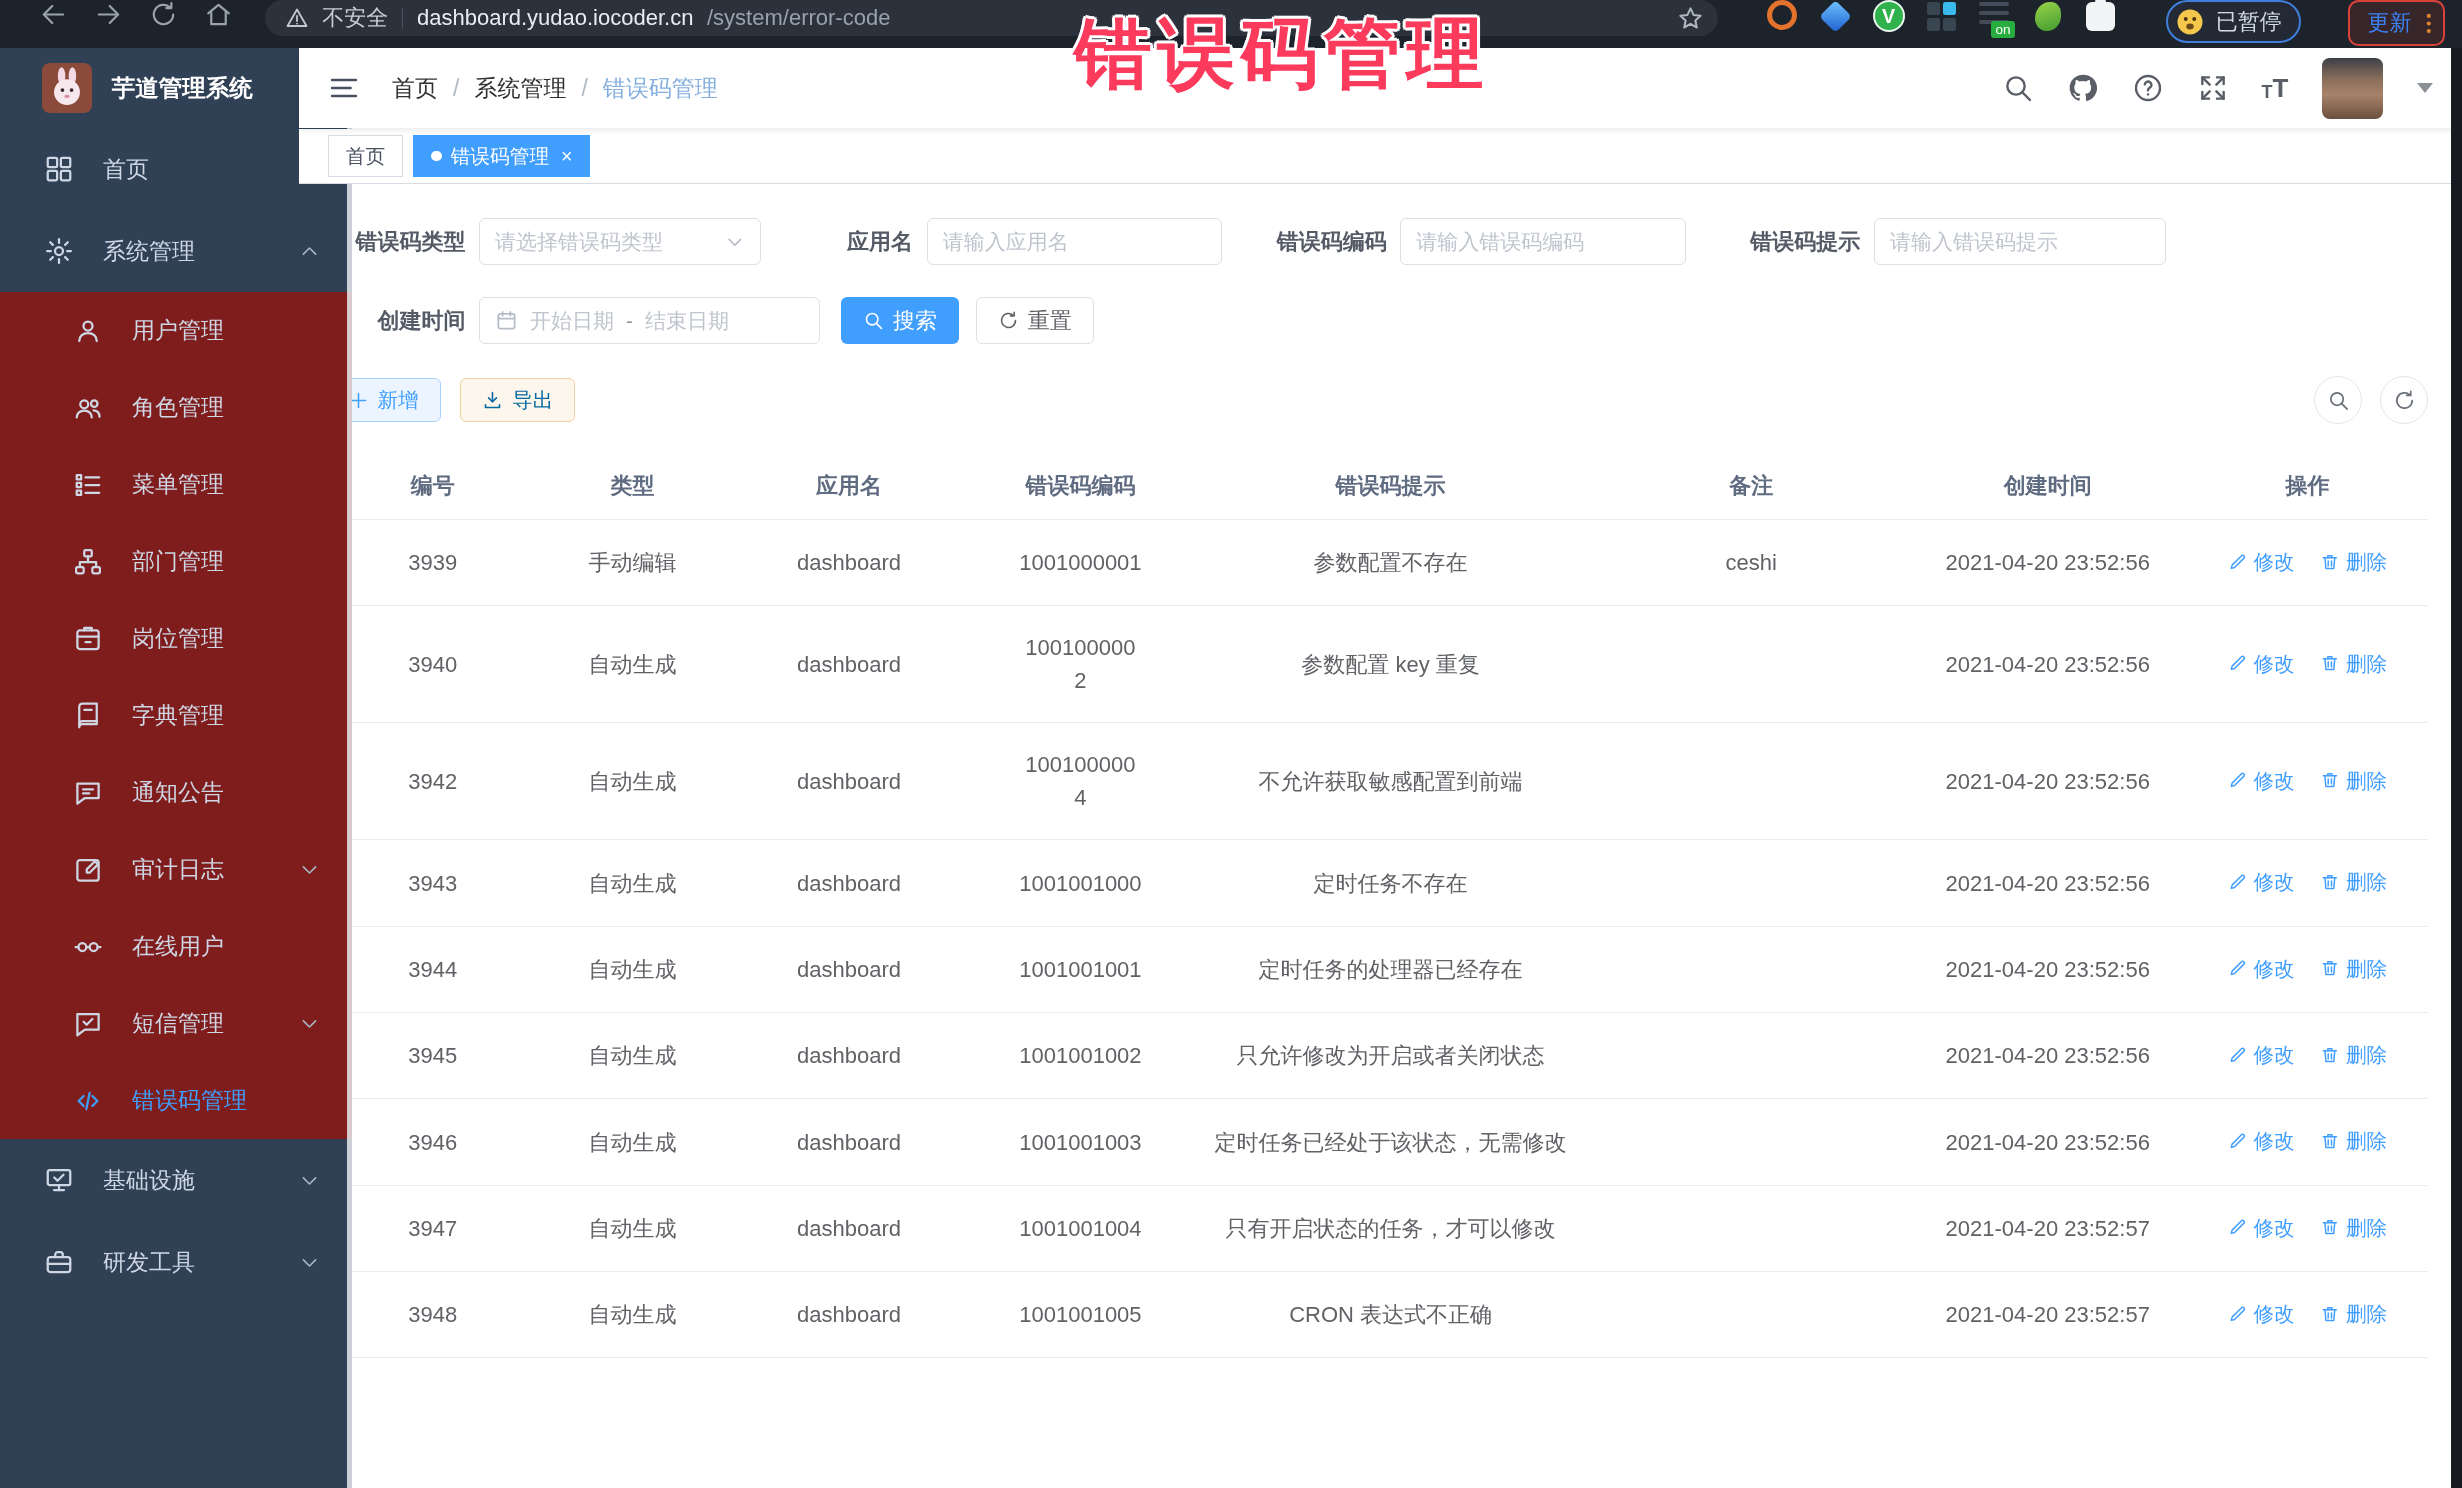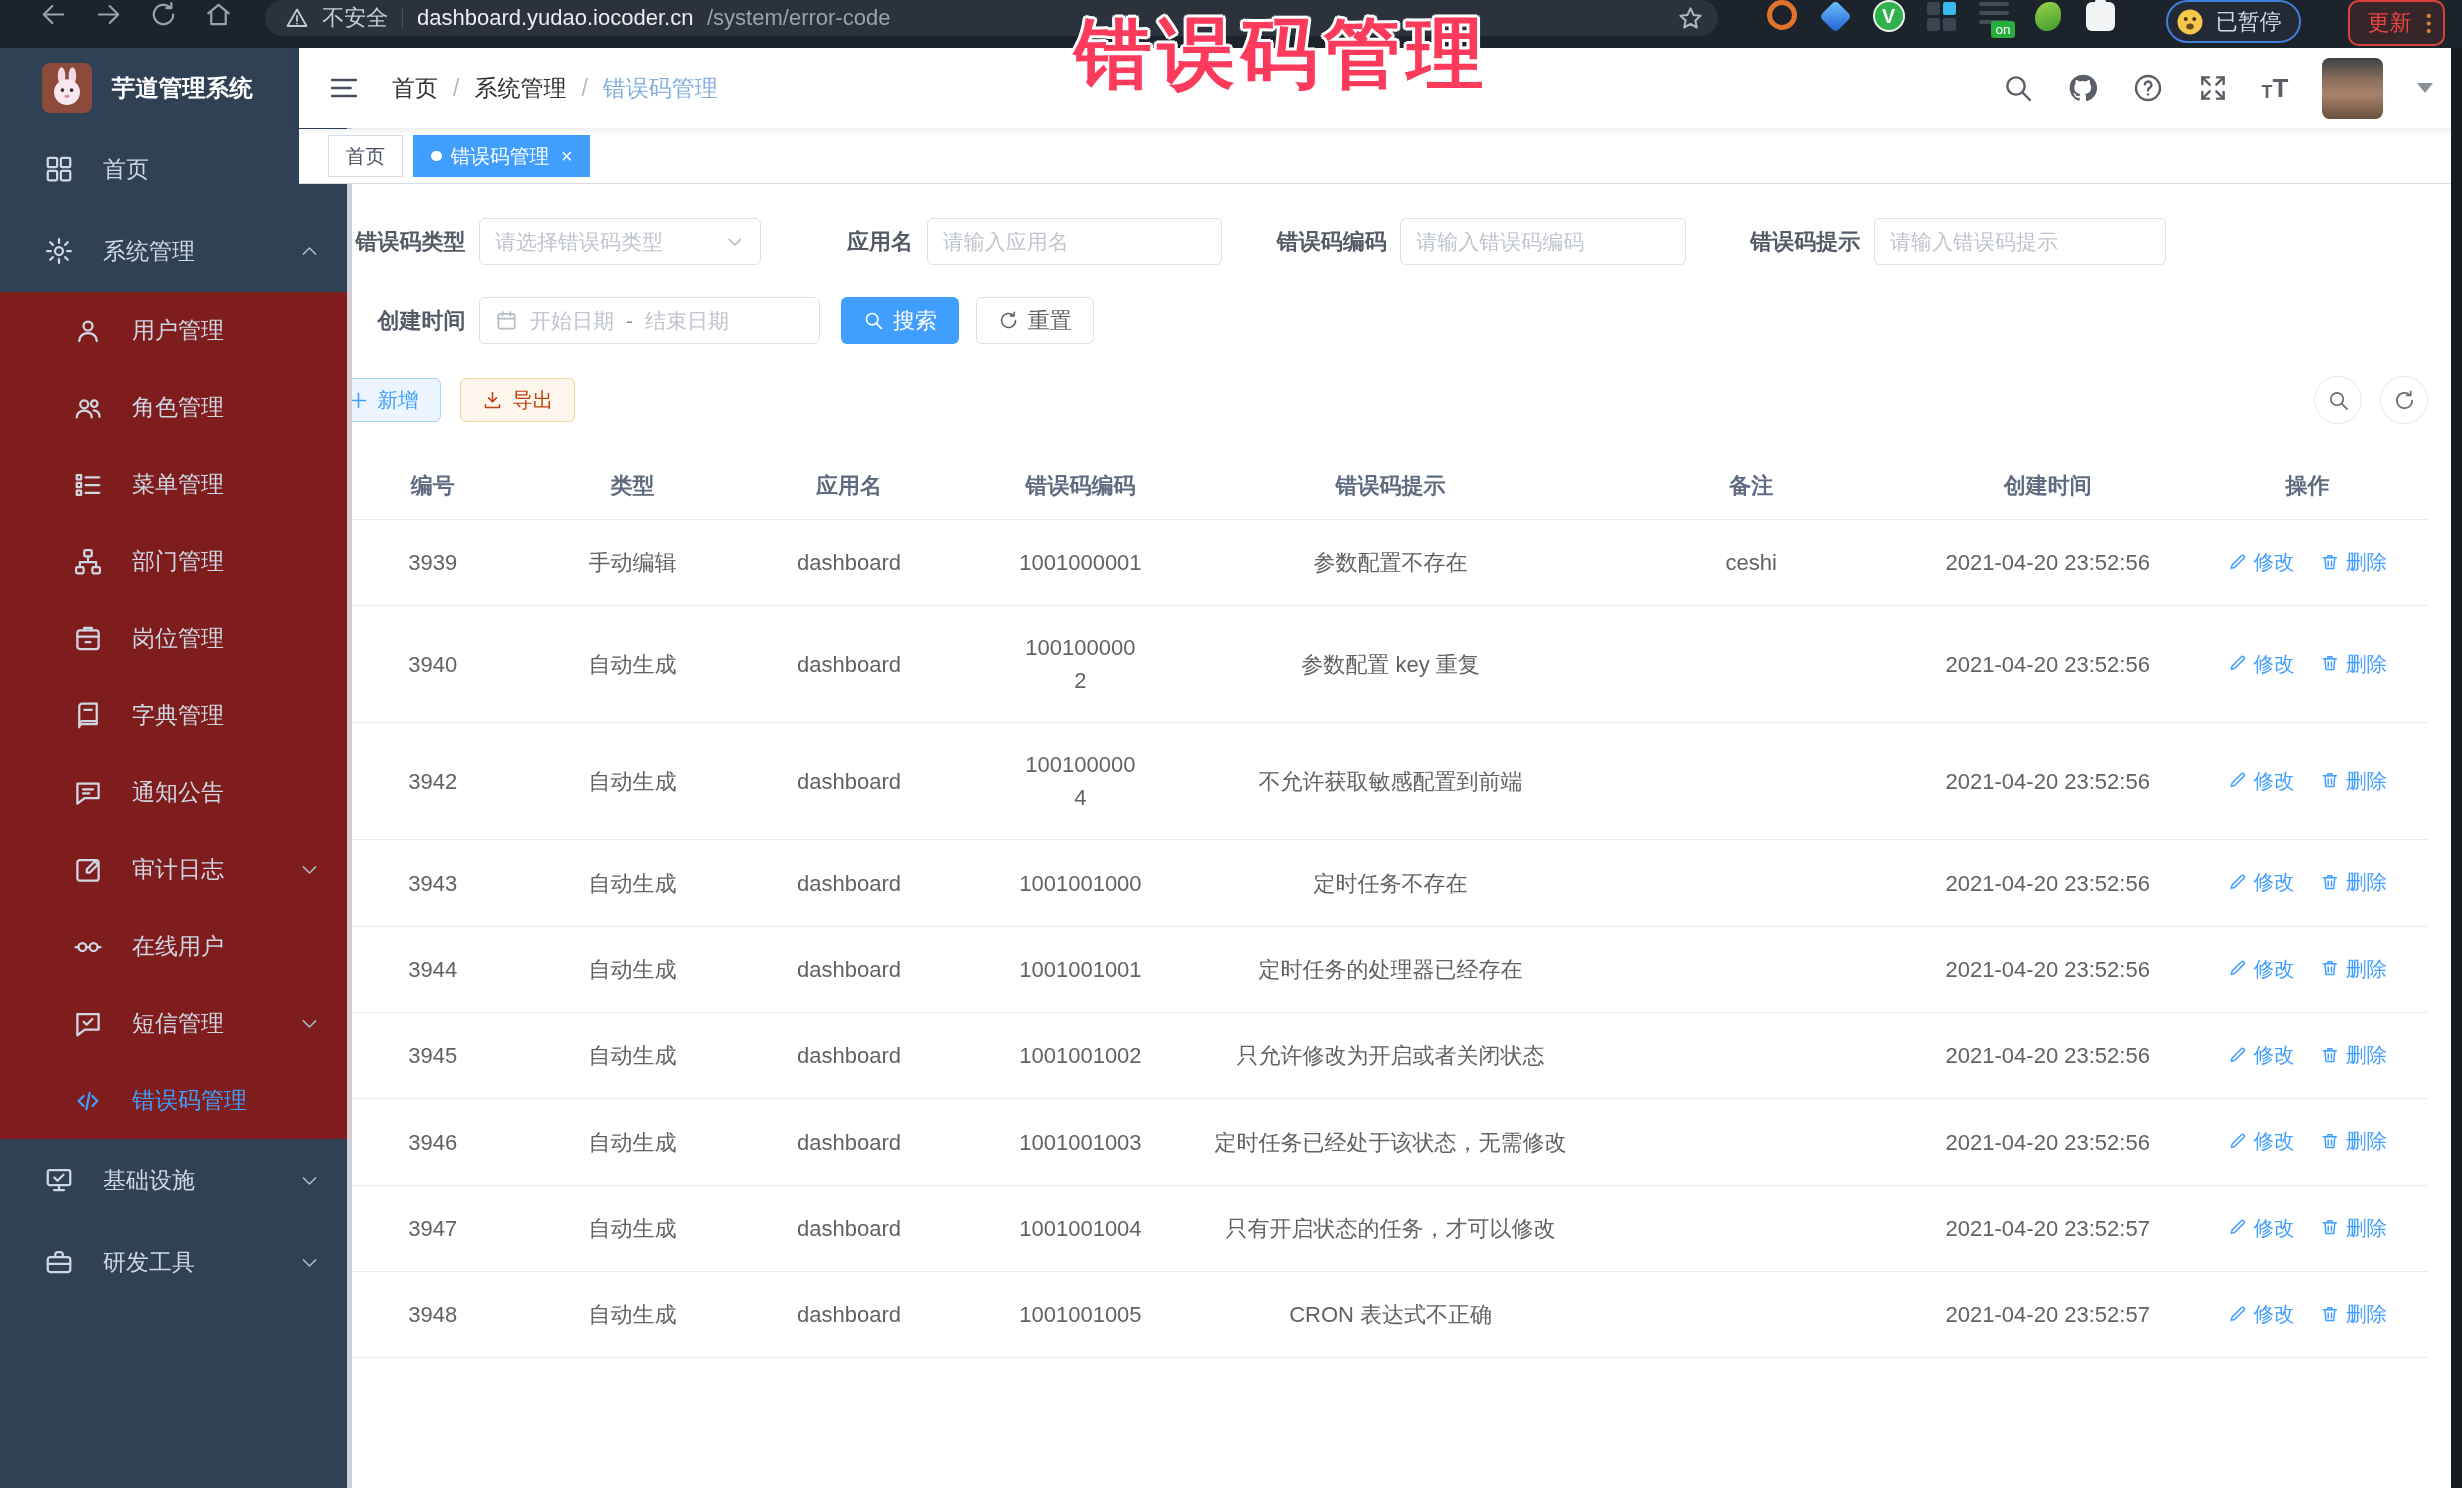--- a/index.html
+++ b/index.html
@@ -32,21 +32,21 @@
   .ext-lines i{height:4.5px;background:#434c58;border-radius:2.3px}
   .on-badge{position:absolute;right:-4.5px;bottom:-6px;background:#27ae3f;color:#fff;font-size:13.6px;font-weight:normal;
             padding:1.5px 4.5px;border-radius:3px;line-height:1}
   .ext-sprout{width:26px;height:29px;margin:1.5px 3px;background:linear-gradient(160deg,#9bd34a,#3f9b2f);border-radius:60% 40% 55% 45%}
   .ext-puzzle{width:29px;height:29px;margin:1.5px;background:#f2f4f6;border-radius:6px}
   .ext-puzzle:before{content:"";position:absolute;left:10.6px;top:-3px;width:10.6px;height:10.6px;border-radius:50%;background:#f2f4f6}
   .badge-paused{display:flex;align-items:center;gap:10.6px;border:2.3px solid #3f7fdb;border-radius:24px;
                 padding:4.5px 16.7px 4.5px 7.6px;background:#232a35;color:#d3dbe6;font-size:22px;margin-left:23px;flex:none}
   .smiley{width:30px;height:30px;flex:none}
   .badge-update{display:flex;align-items:center;gap:13.6px;border:2.3px solid #d9423a;border-radius:10.6px;
-                padding:6px 10.6px 6px 18px;background:#372629;color:#ef4444;font-size:22px;margin-left:21px;flex:none}
+                padding:6px 10.6px 6px 18px;background:#372629;color:#3b82f6;font-size:22px;margin-left:21px;flex:none}
   .vdots{width:7.6px;height:29px;color:#e0832f}
 
   
   .annotation{position:absolute;top:3px;left:1282px;transform:translateX(-50%);z-index:60;
               font-size:77px;font-weight:800;letter-spacing:6px;color:#fb3a5c;white-space:nowrap;
               text-shadow:-3px 0 #fff,3px 0 #fff,0 -3px #fff,0 3px #fff,-2.3px -2.3px #fff,2.3px 2.3px #fff,-2.3px 2.3px #fff,2.3px -2.3px #fff}
 
   
   .sidebar{position:absolute;top:48px;left:0;bottom:0;width:352px;background:#304156;color:#cfd6e4;font-size:23px;z-index:2}
   .sidebar:after{content:"";position:absolute;top:0;right:0;bottom:0;width:5.3px;background:#e6eaef;opacity:.85}
@@ -100,21 +100,21 @@
   .inp::placeholder{color:#bfc4cd}
   .date-range{width:341px;gap:12px}
   .cal{width:23px;height:23px;color:#b6bcc6;flex:none}
   .rsep{color:#8f959e}
   .btn{height:47px;border-radius:6px;display:flex;align-items:center;gap:9px;font-size:22px;padding:0 21px;cursor:pointer;border:1.5px solid transparent;white-space:nowrap}
   .btn .bic{width:21px;height:21px}
   .btn-search{background:#409eff;color:#fff;margin-left:21px}
   .btn-reset{background:#fff;border-color:#dcdfe6;color:#606266;margin-left:16.7px}
   .toolbar{display:flex;align-items:center;margin-top:13.6px;padding-right:23px}
   .btn-add{background:#ecf5ff;border-color:#a9d2fd;color:#409eff;height:44px;font-size:20.5px}
-  .btn-export{background:#fdf6ec;border-color:#f3d19e;color:#c2410c;height:44px;font-size:20.5px;margin-left:19.7px}
+  .btn-export{background:#fdf6ec;border-color:#f3d19e;color:#0369a1;height:44px;font-size:20.5px;margin-left:19.7px}
   .tool-circles{margin-left:auto;display:flex;gap:18px}
   .circle{width:48px;height:48px;border-radius:50%;background:#fff;border:1.5px solid #e3e6eb;color:#6a7077;
           display:flex;align-items:center;justify-content:center;cursor:pointer}
   .circle .cic{width:23px;height:23px}
 
   
   table.tbl{width:calc(100% - 23px);margin-top:32px;border-collapse:collapse;table-layout:fixed;font-size:22px}
   .tbl th{padding:15px 4.5px 18px;color:#5f6b80;font-weight:bold;border-bottom:1.5px solid #e8ebf1;text-align:center;white-space:nowrap}
   .tbl td{padding:25px 6px;text-align:center;color:#606266;border-bottom:1.5px solid #e8ebf1;line-height:33px;vertical-align:middle}
   td.pre{white-space:pre-line}

